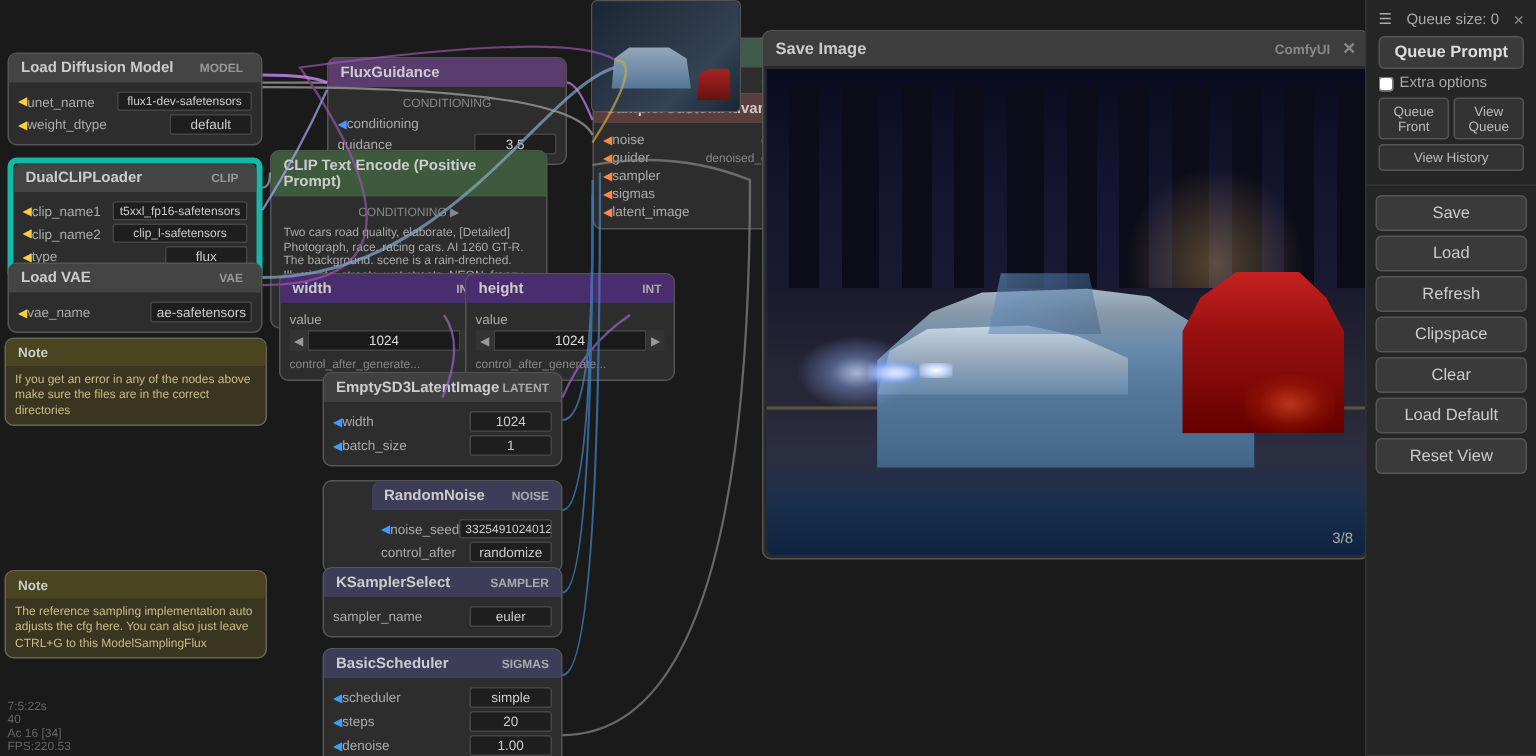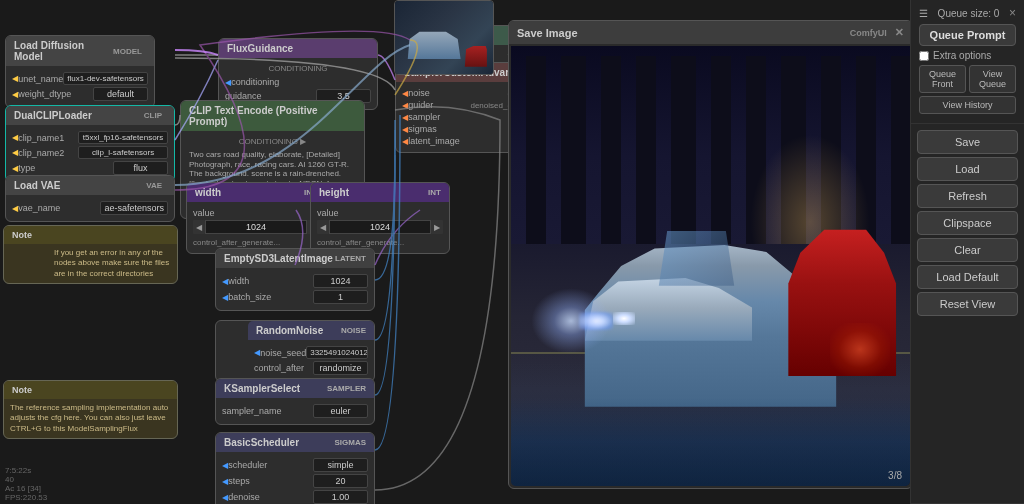--- a/index.html
+++ b/index.html
@@ -50,32 +50,32 @@
     .node-row {
       display: flex;
       align-items: center;
       margin: 2px 0;
       font-size: 9px;
     }
 
     
     .node-load-diffusion {
       left: 5px; top: 35px;
-      width: 150px;
+      width: 170px;
       background: #2d2d2d;
       border: 1px solid #555;
     }
     .node-load-diffusion .node-header { background: #444; }
 
     
     .node-dualclip {
       left: 5px; top: 105px;
       width: 170px;
       background: #2d2d2d;
-      border: 1px solid #14b8a6;
+      border: 4px solid #14b8a6;
     }
     .node-dualclip .node-header { background: #444; }
 
     
     .node-load-vae {
       left: 5px; top: 175px;
       width: 170px;
       background: #2d2d2d;
       border: 1px solid #555;
     }
@@ -204,21 +204,21 @@
       padding: 5px 8px;
       font-size: 11px;
     }
 
     .save-image-body {
       padding: 2px;
     }
 
     .save-image-canvas {
       width: 100%;
-      height: 440px;
+      height: 324px;
       border-radius: 0 0 5px 5px;
       overflow: hidden;
       position: relative;
     }
 
     .car-image-container {
       width: 100%;
       height: 100%;
       background: linear-gradient(135deg, #1a2035 0%, #2a3045 30%, #151520 60%, #0a0a15 100%);
       position: relative;
@@ -651,21 +651,21 @@
         <span class="row-label">vae_name</span>
         <span class="row-value">ae-safetensors</span>
       </div>
     </div>
   </div>
 
   <div class="node node-note1">
     <div class="node-header">
       <span>Note</span>
     </div>
-    <div class="node-body" style="font-size:8px;color:#ccbb88;line-height:1.3;padding:4px 6px;margin-left:44px;">
+    <div class="node-body" style="font-size:8px;color:#ccbb88;line-height:1.3;padding:4px 6px;">
       <span>If you get an error in any of the nodes above make sure the files are in the correct directories</span>
     </div>
   </div>
 
   <div class="node node-note2">
     <div class="node-header">
       <span>Note</span>
     </div>
     <div class="node-body" style="font-size:8px;color:#ccbb88;line-height:1.3;padding:4px 6px;">
       <span>The reference sampling implementation auto adjusts the cfg here. You can also just leave CTRL+G to this ModelSamplingFlux</span>

